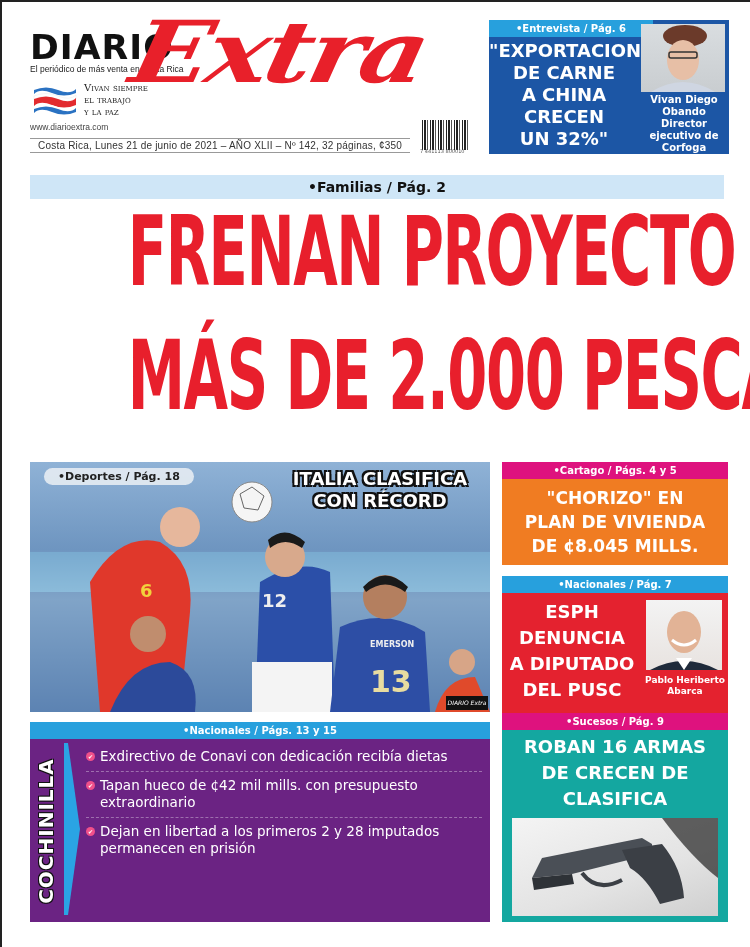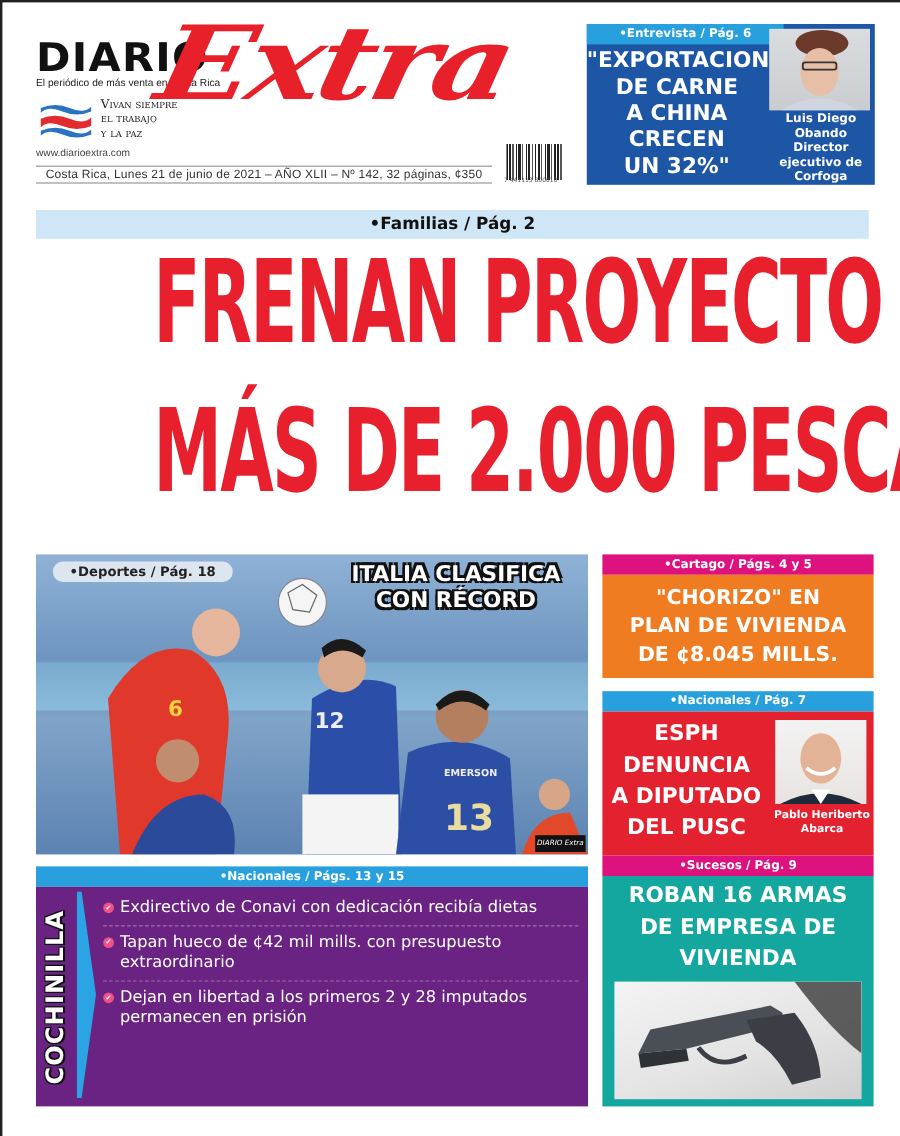--- a/index.html
+++ b/index.html
@@ -102,21 +102,21 @@
   </div>
   <div class="photo">
     <svg width="84" height="68" viewBox="0 0 84 68">
       <ellipse cx="44" cy="12" rx="22" ry="11" fill="#6b3a2a"></ellipse>
       <ellipse cx="42" cy="36" rx="16" ry="20" fill="#e7bfa6"></ellipse>
       <rect x="28" y="28" width="28" height="6" rx="2" fill="none" stroke="#333" stroke-width="1.5"></rect>
       <path d="M10 68 Q42 48 74 68Z" fill="#cfd6e2"></path>
     </svg>
   </div>
   <div class="caption">
-    <div>Luis Diego</div>
+    <div>Vivan Diego</div>
     <div>Obando</div>
     <div>Director</div>
     <div>ejecutivo de</div>
     <div>Corfoga</div>
   </div>
 </div>
 
 <div class="abs section-bar">•Familias / Pág. 2</div>
 <div class="abs headline hl1">FRENAN PROYECTO PARA</div>
 <div class="abs headline hl2">MÁS DE 2.000 PESCADORES</div>
@@ -207,22 +207,22 @@
       <li><span class="check">✔</span><span>Dejan en libertad a los primeros 2 y 28 imputados permanecen en prisión</span></li>
     </ul>
   </div>
 </div>
 
 <div class="abs rbox sucesos">
   <div class="rtag">•Sucesos / Pág. 9</div>
   <div class="body">
     <div class="rhead">
       <div>ROBAN 16 ARMAS</div>
-      <div>DE EMPRESA DE</div>
-      <div>VIVIENDA</div>
+      <div>DE CRECEN DE</div>
+      <div>CLASIFICA</div>
     </div>
     <div class="photo">
       <svg width="206" height="98" viewBox="0 0 206 98">
         <path d="M150 0 L206 0 L206 60 Q180 40 150 0Z" fill="#3a3a3a" opacity="0.8"></path>
         <path d="M20 60 L30 40 L130 20 L140 26 L140 36 L60 56 Z" fill="#4a4f56"></path>
         <path d="M110 32 L150 26 Q170 50 172 80 L148 86 Q135 60 118 50Z" fill="#3b3f45"></path>
         <path d="M70 55 Q85 75 110 62" stroke="#3b3f45" stroke-width="4" fill="none"></path>
         <path d="M20 60 L60 56 L62 66 L22 72Z" fill="#2e3237"></path>
       </svg>
     </div>

